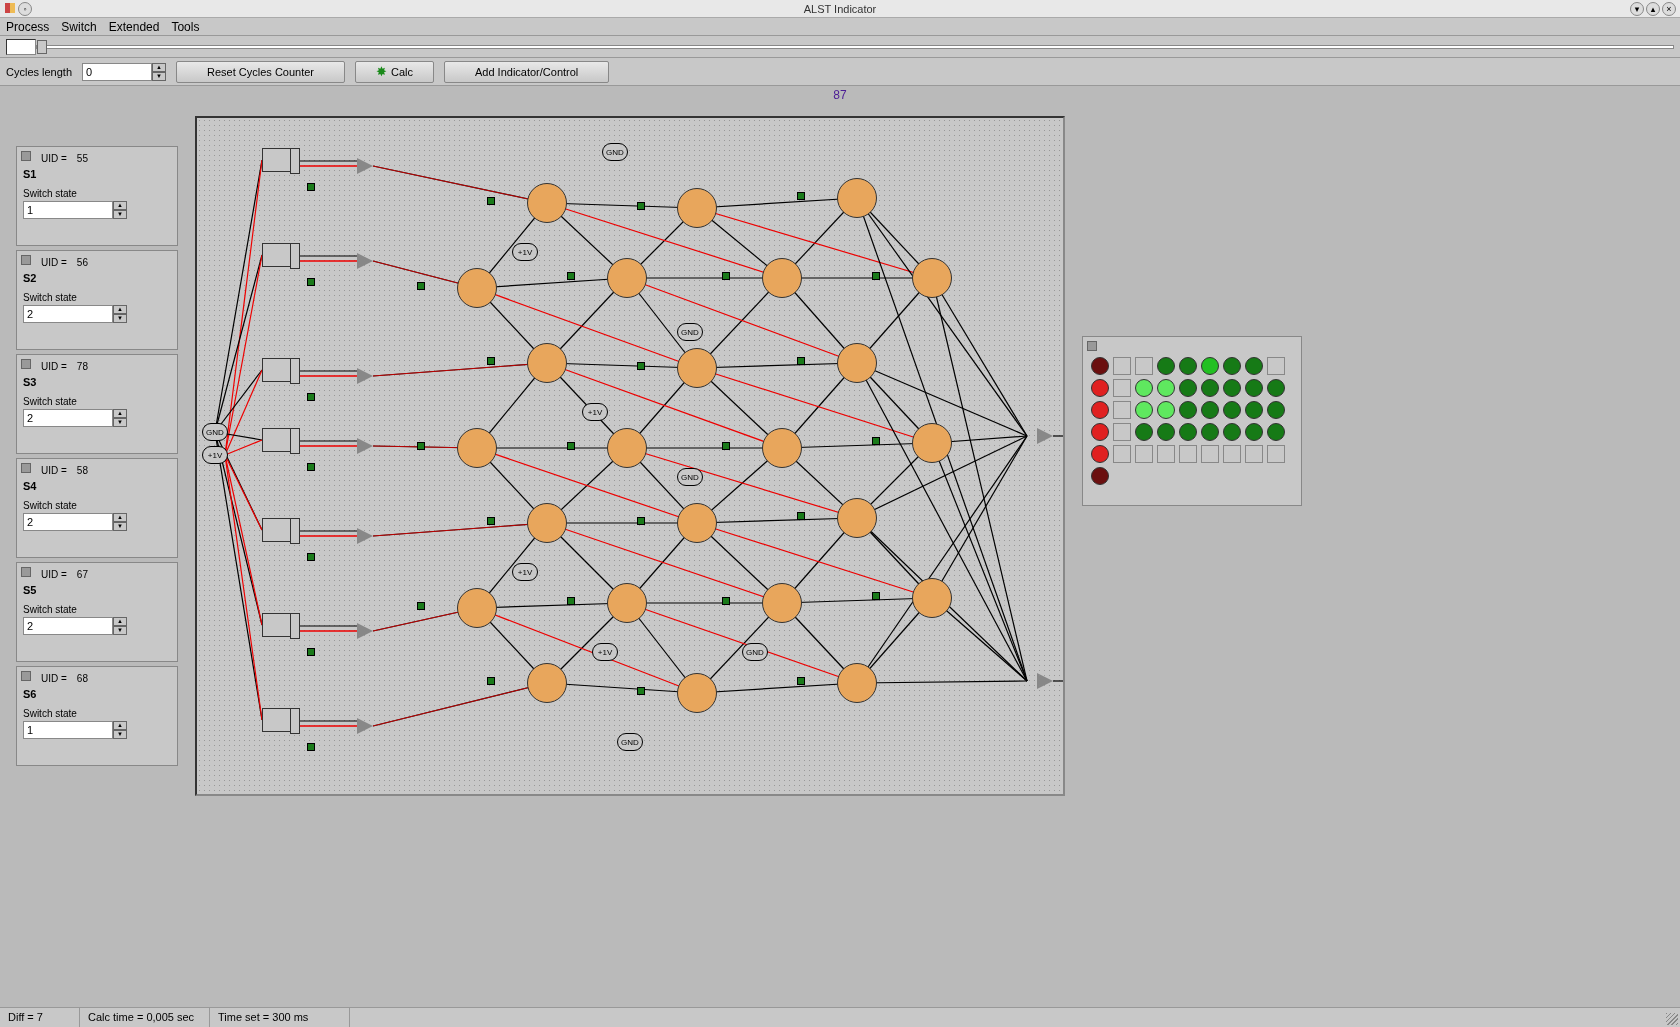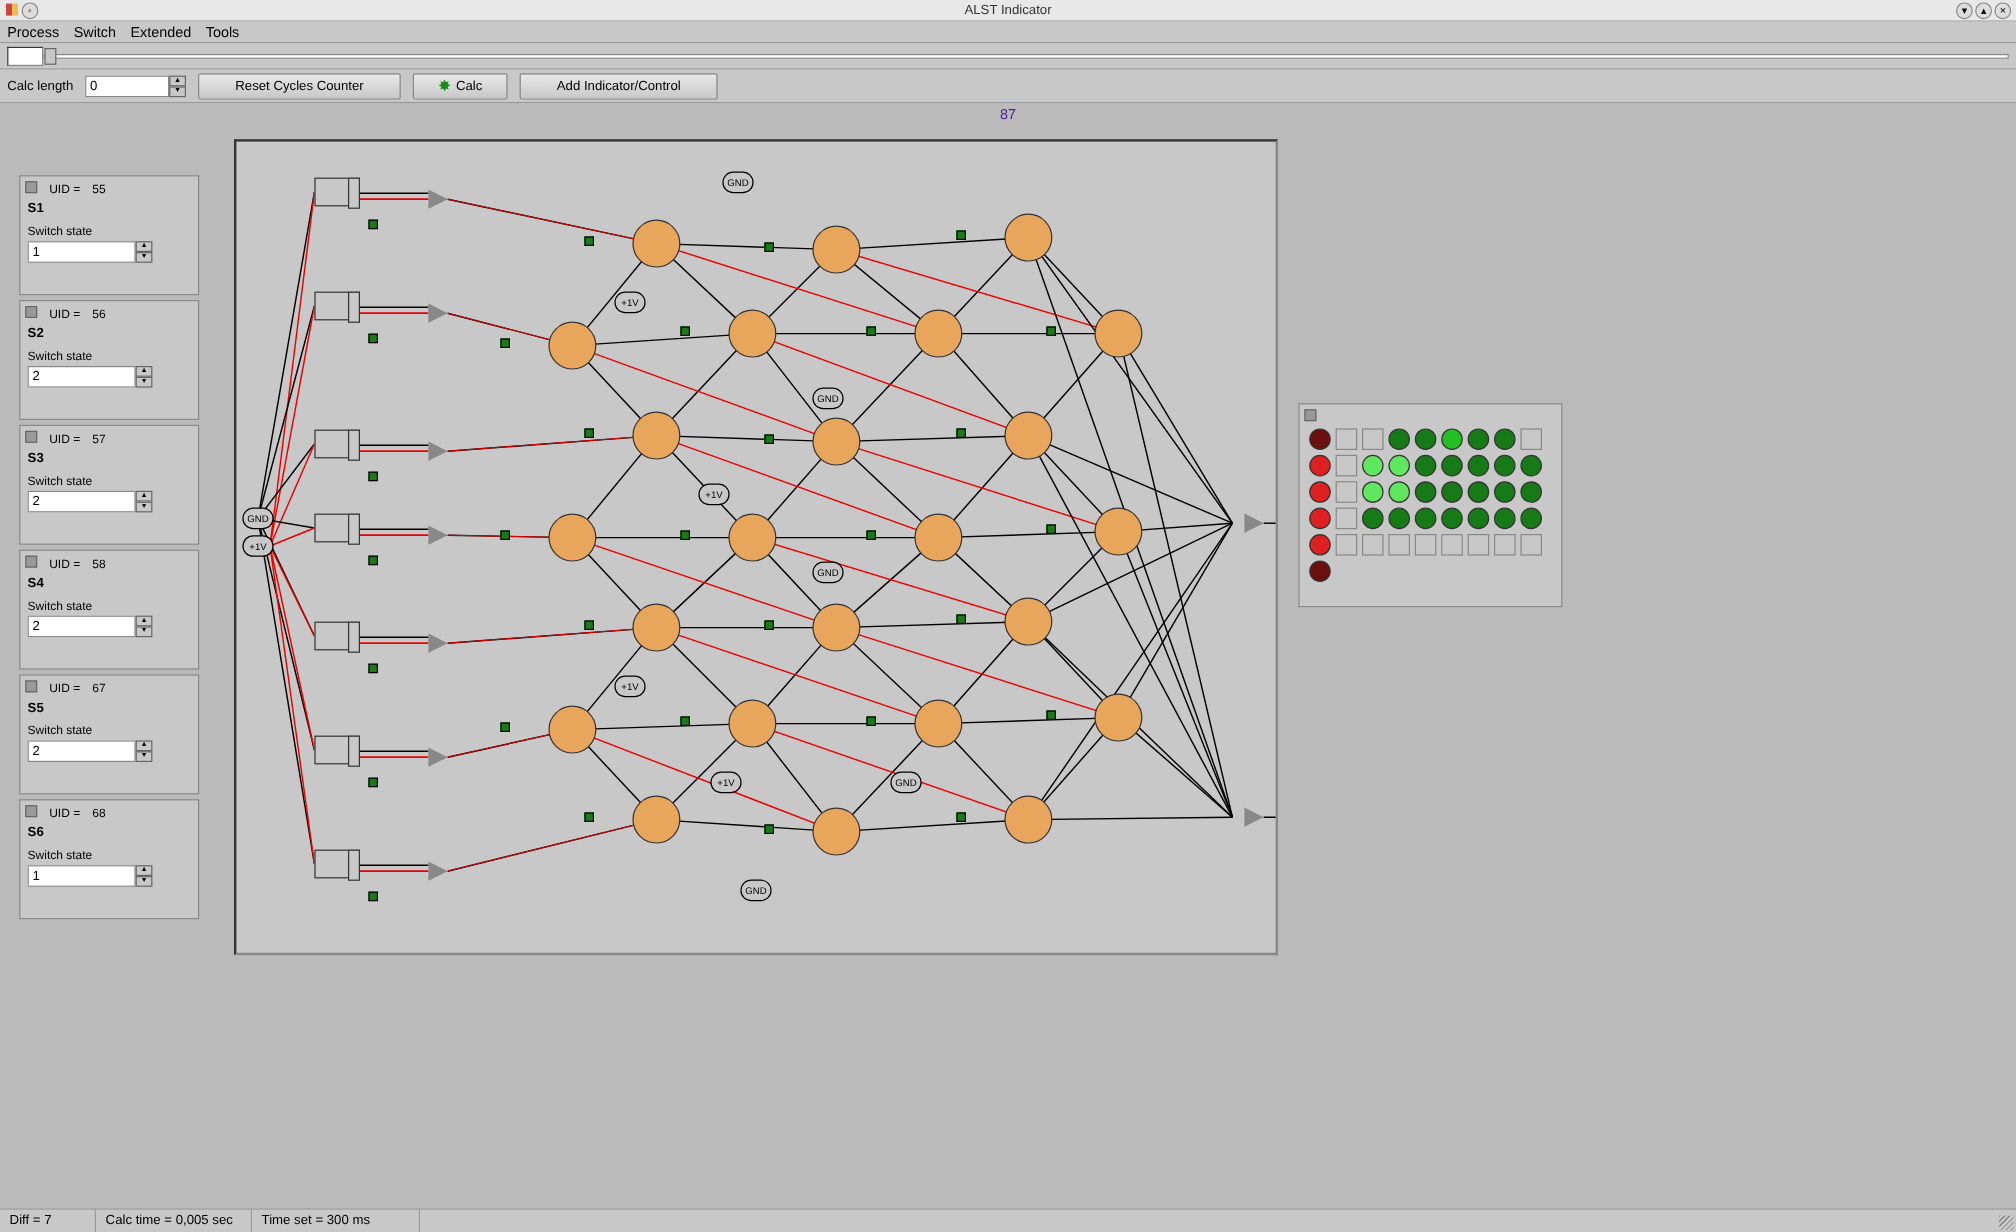--- a/index.html
+++ b/index.html
@@ -20,21 +20,21 @@
 .tb-label { font-size: 11px; }
 .spin { display: flex; align-items: center; }
 .spin input { width: 70px; height: 18px; font-size: 11px; border: 1px solid #888; padding: 0 3px; }
 .spin-btns { display: flex; flex-direction: column; }
 .spin-btns div { width: 14px; height: 9px; background: #c8c8c8; border: 1px solid #666; font-size: 6px; line-height: 7px; text-align: center; }
 .btn { height: 22px; padding: 0 20px; background: linear-gradient(#e8e8e8,#c8c8c8); border: 1px solid #888; border-radius: 2px; font-size: 11px; display: flex; align-items: center; gap: 4px; cursor: default; }
 .btn.wide { padding: 0 30px; }
 .step-icon { color: #1a8a1a; font-size: 13px; }
 .main-area { position: absolute; top: 86px; left: 0; right: 0; bottom: 20px; background: #bababa; }
 .counter { position: absolute; top: 2px; left: 50%; transform: translateX(-50%); color: #4c1d95; font-size: 12px; }
-.sidebar { position: absolute; left: 16px; top: 60px; width: 150px; }
+.sidebar { position: absolute; left: 16px; top: 60px; width: 162px; }
 .control-card { background: #c8c8c8; border: 1px solid #888; margin-bottom: 4px; padding: 4px 6px 6px 6px; position: relative; height: 100px; }
 .card-handle { position: absolute; left: 4px; top: 4px; width: 10px; height: 10px; background: #999; border: 1px solid #666; }
 .card-row1 { margin-left: 18px; margin-top: 2px; font-size: 10px; }
 .card-row1 .uid-val { margin-left: 10px; }
 .card-name { margin-top: 4px; font-size: 11px; font-weight: bold; }
 .card-lbl { margin-top: 8px; font-size: 10px; }
 .card-spin { margin-top: 2px; display: flex; }
 .card-spin input { width: 90px; height: 18px; font-size: 11px; border: 1px solid #888; padding: 0 3px; }
 .canvas { position: absolute; left: 195px; top: 30px; width: 870px; height: 680px; background: #c8c8c8; border: 2px inset #888; background-image: radial-gradient(#999 0.5px, transparent 0.5px); background-size: 5px 5px; }
 .neuron { position: absolute; width: 40px; height: 40px; border-radius: 50%; background: #e8a65c; border: 1px solid #333; }
@@ -92,21 +92,21 @@
 </div>
 
 <div class="slider-row">
   <div class="slider-value-box"></div>
   <div class="slider-track">
     <div class="slider-thumb"></div>
   </div>
 </div>
 
 <div class="toolbar2">
-  <span class="tb-label">Calc length</span>
+  <span class="tb-label">Cycles length</span>
   <div class="spin">
     <input value="0" style="">
     <div class="spin-btns">
         <div>▲</div>
         <div>▼</div>
       </div>
   </div>
   <div class="btn wide">
       <span>Reset Cycles Counter</span>
     </div>
@@ -144,21 +144,21 @@
         <div class="card-spin">
           <input value="2" style="">
           <div class="spin-btns">
             <div>▲</div>
             <div>▼</div>
           </div>
         </div>
       </div>
       <div class="control-card">
         <div class="card-handle"></div>
-        <div class="card-row1">UID =<span class="uid-val">57</span></div>
+        <div class="card-row1">UID =<span class="uid-val">78</span></div>
         <div class="card-name">S3</div>
         <div class="card-lbl">Switch state</div>
         <div class="card-spin">
           <input value="2" style="">
           <div class="spin-btns">
             <div>▲</div>
             <div>▼</div>
           </div>
         </div>
       </div>

